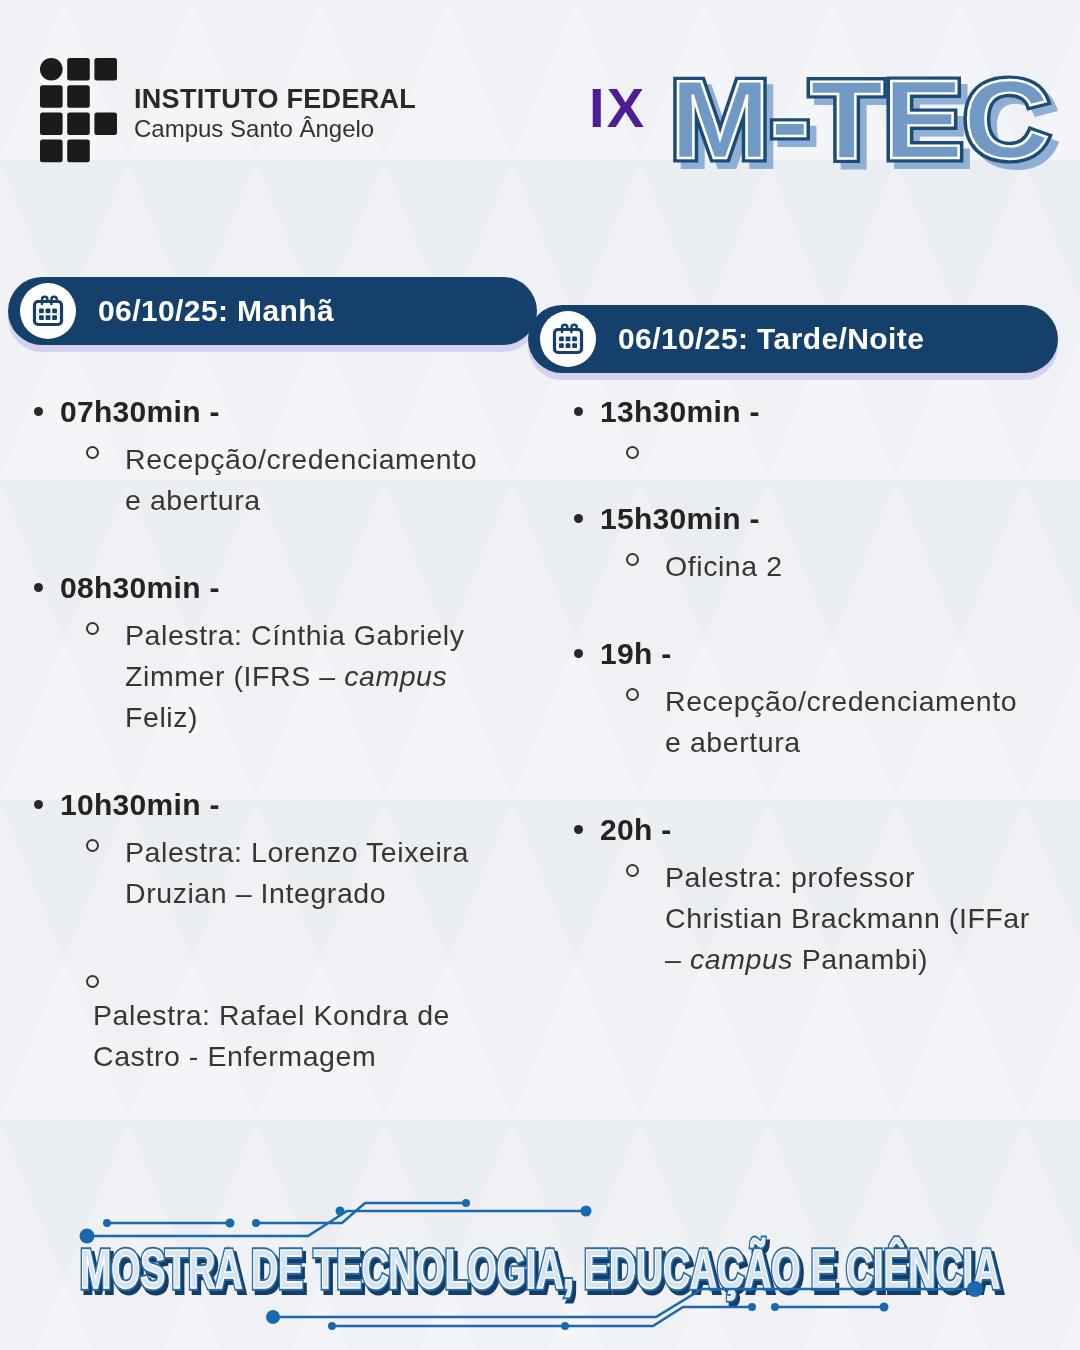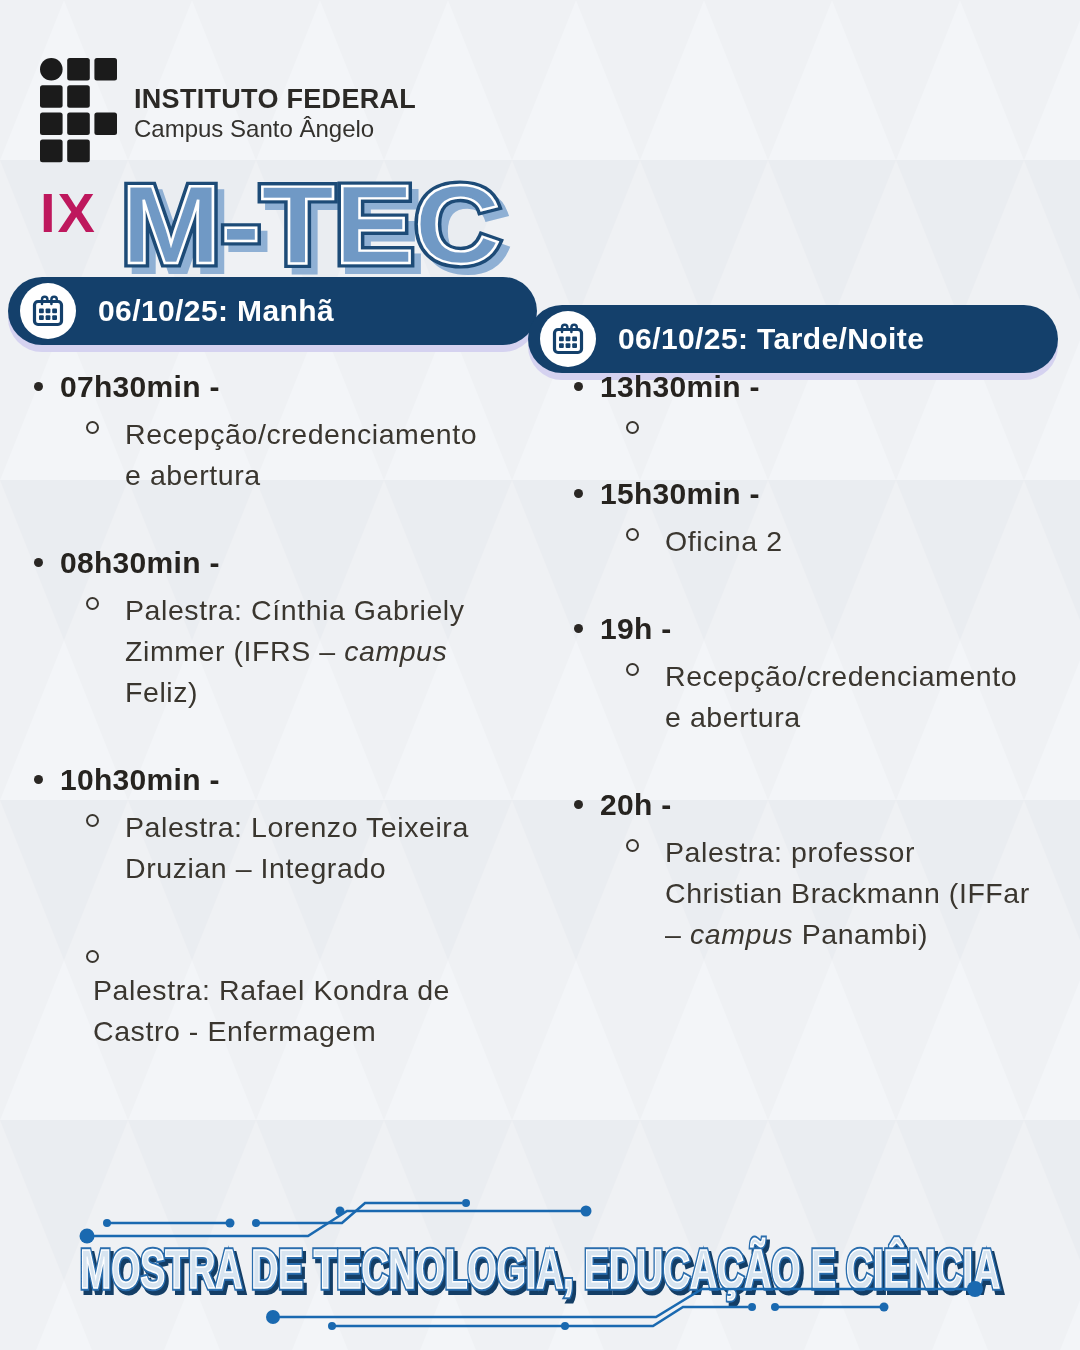--- a/index.html
+++ b/index.html
@@ -6,41 +6,41 @@
   body{
     width:1080px;height:1350px;position:relative;overflow:hidden;
     background:#eff1f4;
     font-family:"Liberation Sans",sans-serif;
     -webkit-font-smoothing:antialiased;
   }
   .bg{position:absolute;left:0;top:0;z-index:0;}
   .layer{position:absolute;z-index:1;}
 
   
-  .header{top:58px;left:40px;right:12px;display:flex;justify-content:space-between;align-items:flex-start;flex-direction:column;}
+  .header{top:58px;left:40px;right:12px;display:flex;justify-content:space-between;align-items:flex-start;}
   .brand{display:flex;gap:16px;}
   .if-mark svg{display:block;}
   .brand-text{margin-top:26px;}
   .brand-title{font-size:27px;font-weight:bold;color:#2b2926;letter-spacing:.3px;}
   .brand-sub{font-size:24px;color:#34322e;line-height:28px;}
   .event-logo{display:flex;gap:14px;margin-top:12px;}
-  .edition{font-size:56px;font-weight:bold;color:#be185d;letter-spacing:2px;line-height:1;margin-top:10px;}
+  .edition{font-size:56px;font-weight:bold;color:#4c1d95;letter-spacing:2px;line-height:1;margin-top:10px;}
 
   
   .pills{top:277px;left:0;width:908px;height:80px;}
   .pill{position:absolute;height:68px;background:#14406b;border-radius:34px;
         box-shadow:0 7px 0 #d5d2f0;display:flex;align-items:center;}
   .pill-left{left:8px;width:529px;}
   .pill-right{left:528px;width:530px;margin-top:28px;}
   .cal-circle{width:56px;height:56px;background:#ffffff;border-radius:50%;
               margin-left:12px;display:flex;align-items:center;justify-content:center;flex:none;}
   .pill-label{color:#ffffff;font-weight:bold;font-size:30px;margin-left:22px;letter-spacing:.4px;}
 
   
-  .content{top:366px;left:0;width:996px;display:grid;grid-template-columns:540px 540px;}
+  .content{top:391px;left:0;width:996px;display:grid;grid-template-columns:540px 540px;}
   .col{padding-left:34px;}
   .session{margin-bottom:39px;}
   .time-row{display:flex;align-items:center;line-height:41px;}
   .bullet{width:9px;height:9px;border-radius:50%;background:#2a2724;margin-right:17px;flex:none;}
   .time{font-size:30px;font-weight:bold;color:#26231f;letter-spacing:.3px;}
   .item{display:flex;margin-left:52px;}
   .item + .item{margin-top:40px;flex-direction:column;}
   .sub-bullet{width:13px;height:13px;border:2.5px solid #3a362f;border-radius:50%;
               margin-top:14px;margin-right:19px;flex:none;box-sizing:border-box;background:transparent;}
   .item-text{width:370px;font-size:28.5px;line-height:41px;color:#3a362f;letter-spacing:.02em;margin:7px;}

